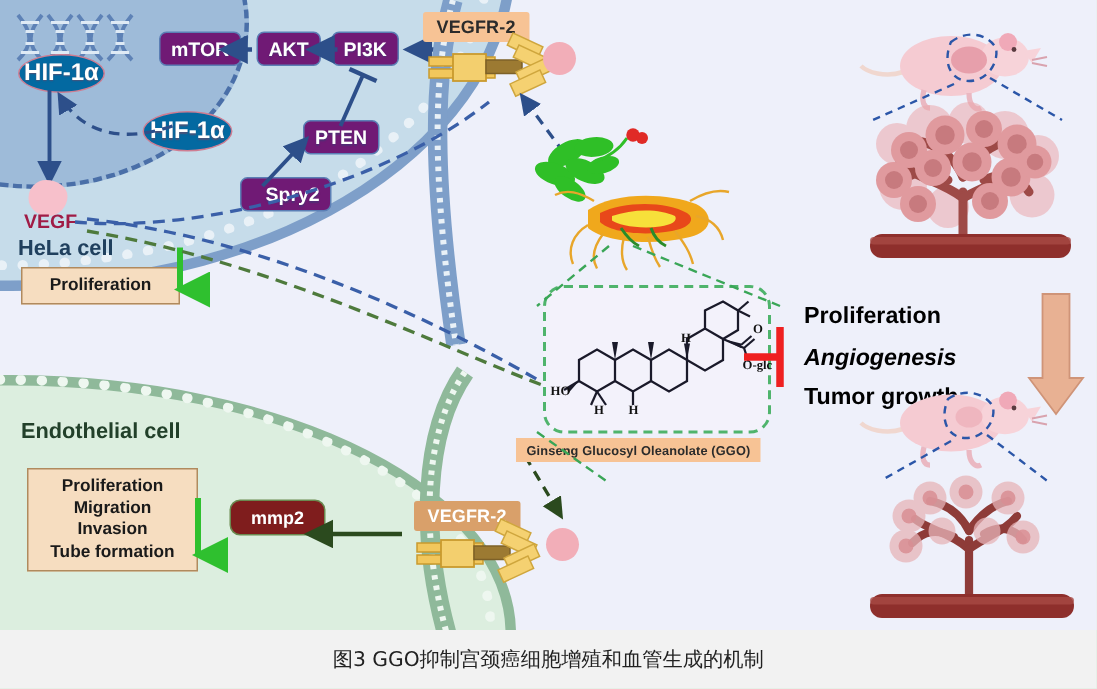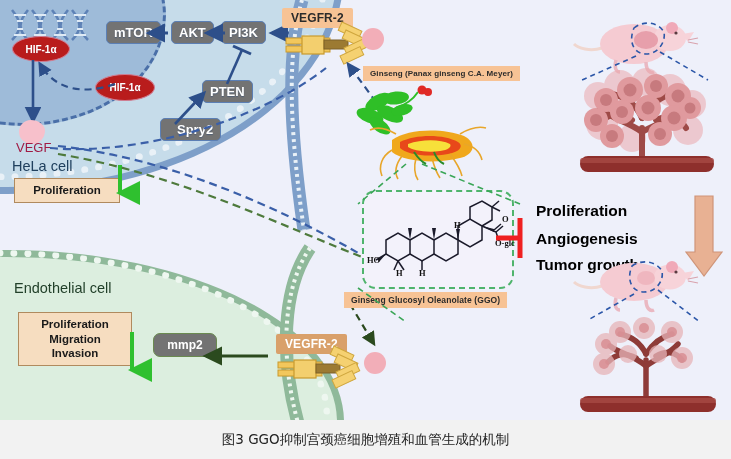--- a/index.html
+++ b/index.html
@@ -44,48 +44,48 @@
     border:7px dotted #eef7f0;
     box-sizing:border-box;
   }
 
   
   .dna{position:absolute;left:8px;top:6px;width:90px;height:38px;}
 
   
   .pbox{
     position:absolute;
-    background:#737373;
+    background:#701a75;
     border:1.6px solid #5b7fb5;
     border-radius:5px;
     color:#ffffff;
     font-weight:bold;
     font-size:13px;
     text-align:center;
     line-height:1;
     padding:4px 7px;
     text-shadow:0 1px 1px rgba(40,70,120,.45);
     white-space:nowrap;
   }
   .ellipse{
     position:absolute;
-    background:#b91c1c;
+    background:#0369a1;
     border:1.6px solid #cf7d92;
     border-radius:50%;
     color:#ffffff;
     font-weight:bold;
-    font-size:10px;
+    font-size:16px;
     text-align:right;
     white-space:nowrap;
     text-shadow:0 1px 1px rgba(150,60,80,.5);
     display:flex;align-items:center;justify-content:center;
   }
   .gbox{
     position:absolute;
-    background:#737373;
+    background:#7f1d1d;
     border:1.5px solid #6a8a50;
     border-radius:7px;
     color:#ffffff;
     font-weight:bold;
     font-size:12px;
     text-align:center;
     padding:4px 10px;
     white-space:nowrap;
   }
   .tanbox{
@@ -105,29 +105,29 @@
     background:#f7c395;
     color:#2b2b2b;
     font-weight:bold;
     font-size:8px;
     padding:3px 7px;
     white-space:nowrap;
     letter-spacing:.1px;
   }
   .celltitle{
     position:absolute;
-    font-weight:normal;
+    font-weight:bold;
     font-size:14.5px;
     color:#20405e;
     white-space:nowrap;
   }
   .celltitle.green{color:#22402a;}
   .vegf-label{
     position:absolute;
-    font-weight:normal;font-size:13px;color:#a01b45;white-space:nowrap;
+    font-weight:bold;font-size:13px;color:#a01b45;white-space:nowrap;
   }
   .vegf-blob{
     position:absolute;width:26px;height:24px;background:#f7c0cb;
     border-radius:45% 55% 50% 50%/50% 45% 55% 50%;
   }
   .pink-ball{
     position:absolute;border-radius:50%;background:#f2aeb8;
   }
   .bigtext{
     position:absolute;font-weight:bold;font-size:15.5px;color:#000;white-space:nowrap;
@@ -287,20 +287,21 @@
     <path d="M38,0 C10,40 8,110 26,175" stroke="#8fb99a" stroke-width="13" fill="none"></path>
     <path d="M38,0 C10,40 8,110 26,175" stroke="#eef7f0" stroke-width="4" fill="none" stroke-dasharray="3,4"></path>
   </svg>
 
   <div class="celltitle green" style="left:14px;top:280px;">Endothelial cell</div>
 
   <div class="tanbox" style="left:18px;top:312px;width:98px;">
     <div>Proliferation</div>
     <div>Migration</div>
     <div>Invasion</div>
+    <div>Tube formation</div>
   </div>
 
   <svg style="position:absolute;left:122px;top:330px;width:22px;height:52px;">
     <defs>
         <marker id="ar-g2" markerWidth="6" markerHeight="6" refX="3" refY="5" orient="auto">
       <path d="M0,0 L6,0 L3,6 z" fill="#2fc02f"></path>
         </marker>
       </defs>
     <line x1="10" y1="2" x2="10" y2="40" stroke="#2fc02f" stroke-width="4" marker-end="url(#ar-g2)"></line>
   </svg>
@@ -343,21 +344,20 @@
   </svg>
   <svg style="position:absolute;left:340px;top:300px;width:60px;height:60px;">
     <defs>
         <marker id="ar-dgr" markerWidth="7" markerHeight="7" refX="5.4" refY="3.2" orient="auto">
       <path d="M0,0 L6.6,3.2 L0,6.4 z" fill="#2b4a1e"></path>
         </marker>
       </defs>
     <line x1="10" y1="4" x2="34" y2="44" stroke="#2b4a1e" stroke-width="2.2" stroke-dasharray="7,5" marker-end="url(#ar-dgr)"></line>
   </svg>
 
-  <div class="labelbox" style="left:363px;top:66px;">Ginseng (Panax ginseng C.A. Meyer)</div>
 
   <svg style="position:absolute;left:356px;top:84px;width:132px;height:98px;">
 
     <g fill="#2fbf27">
       <ellipse cx="22" cy="18" rx="14" ry="7" transform="rotate(-30 22 18)"></ellipse>
       <ellipse cx="40" cy="14" rx="13" ry="6.5" transform="rotate(-5 40 14)"></ellipse>
       <ellipse cx="14" cy="32" rx="14" ry="7" transform="rotate(20 14 32)"></ellipse>
       <ellipse cx="34" cy="30" rx="14" ry="7" transform="rotate(25 34 30)"></ellipse>
       <ellipse cx="24" cy="42" rx="12" ry="6" transform="rotate(35 24 42)"></ellipse>
       <ellipse cx="46" cy="26" rx="11" ry="5.5" transform="rotate(-15 46 26)"></ellipse>
@@ -438,21 +438,21 @@
     <path d="M72,4 L170,44" stroke="#3aa657" stroke-width="1.6" stroke-dasharray="6,4" fill="none"></path>
     <path d="M8,128 L56,162" stroke="#3aa657" stroke-width="1.6" stroke-dasharray="6,4" fill="none"></path>
   </svg>
 
   <svg class="redbar" style="left:496px;top:212px;width:34px;height:52px;">
     <line x1="0" y1="26" x2="24" y2="26" stroke="#ef2020" stroke-width="5"></line>
     <line x1="24" y1="6" x2="24" y2="46" stroke="#ef2020" stroke-width="5"></line>
   </svg>
 
   <div class="bigtext" style="left:536px;top:202px;">Proliferation</div>
-  <div class="bigtext" style="left:536px;top:230px;">Angiogenesis</div>
+  <div class="bigtext" style="left:536px;top:230px;font-style:italic;">Angiogenesis</div>
   <div class="bigtext" style="left:536px;top:256px;">Tumor growth</div>
 
   <svg style="position:absolute;left:686px;top:196px;width:40px;height:84px;">
     <polygon points="9,0 27,0 27,56 36,56 18,80 0,56 9,56" fill="#e8b193" stroke="#cf9478" stroke-width="1.2"></polygon>
   </svg>
 
   <svg class="mouse-panel" style="left:572px;top:8px;width:152px;height:168px;">
 
     <g>
       <path d="M30,40 C18,44 6,40 2,36" stroke="#f0d7cf" stroke-width="3" fill="none"></path>

